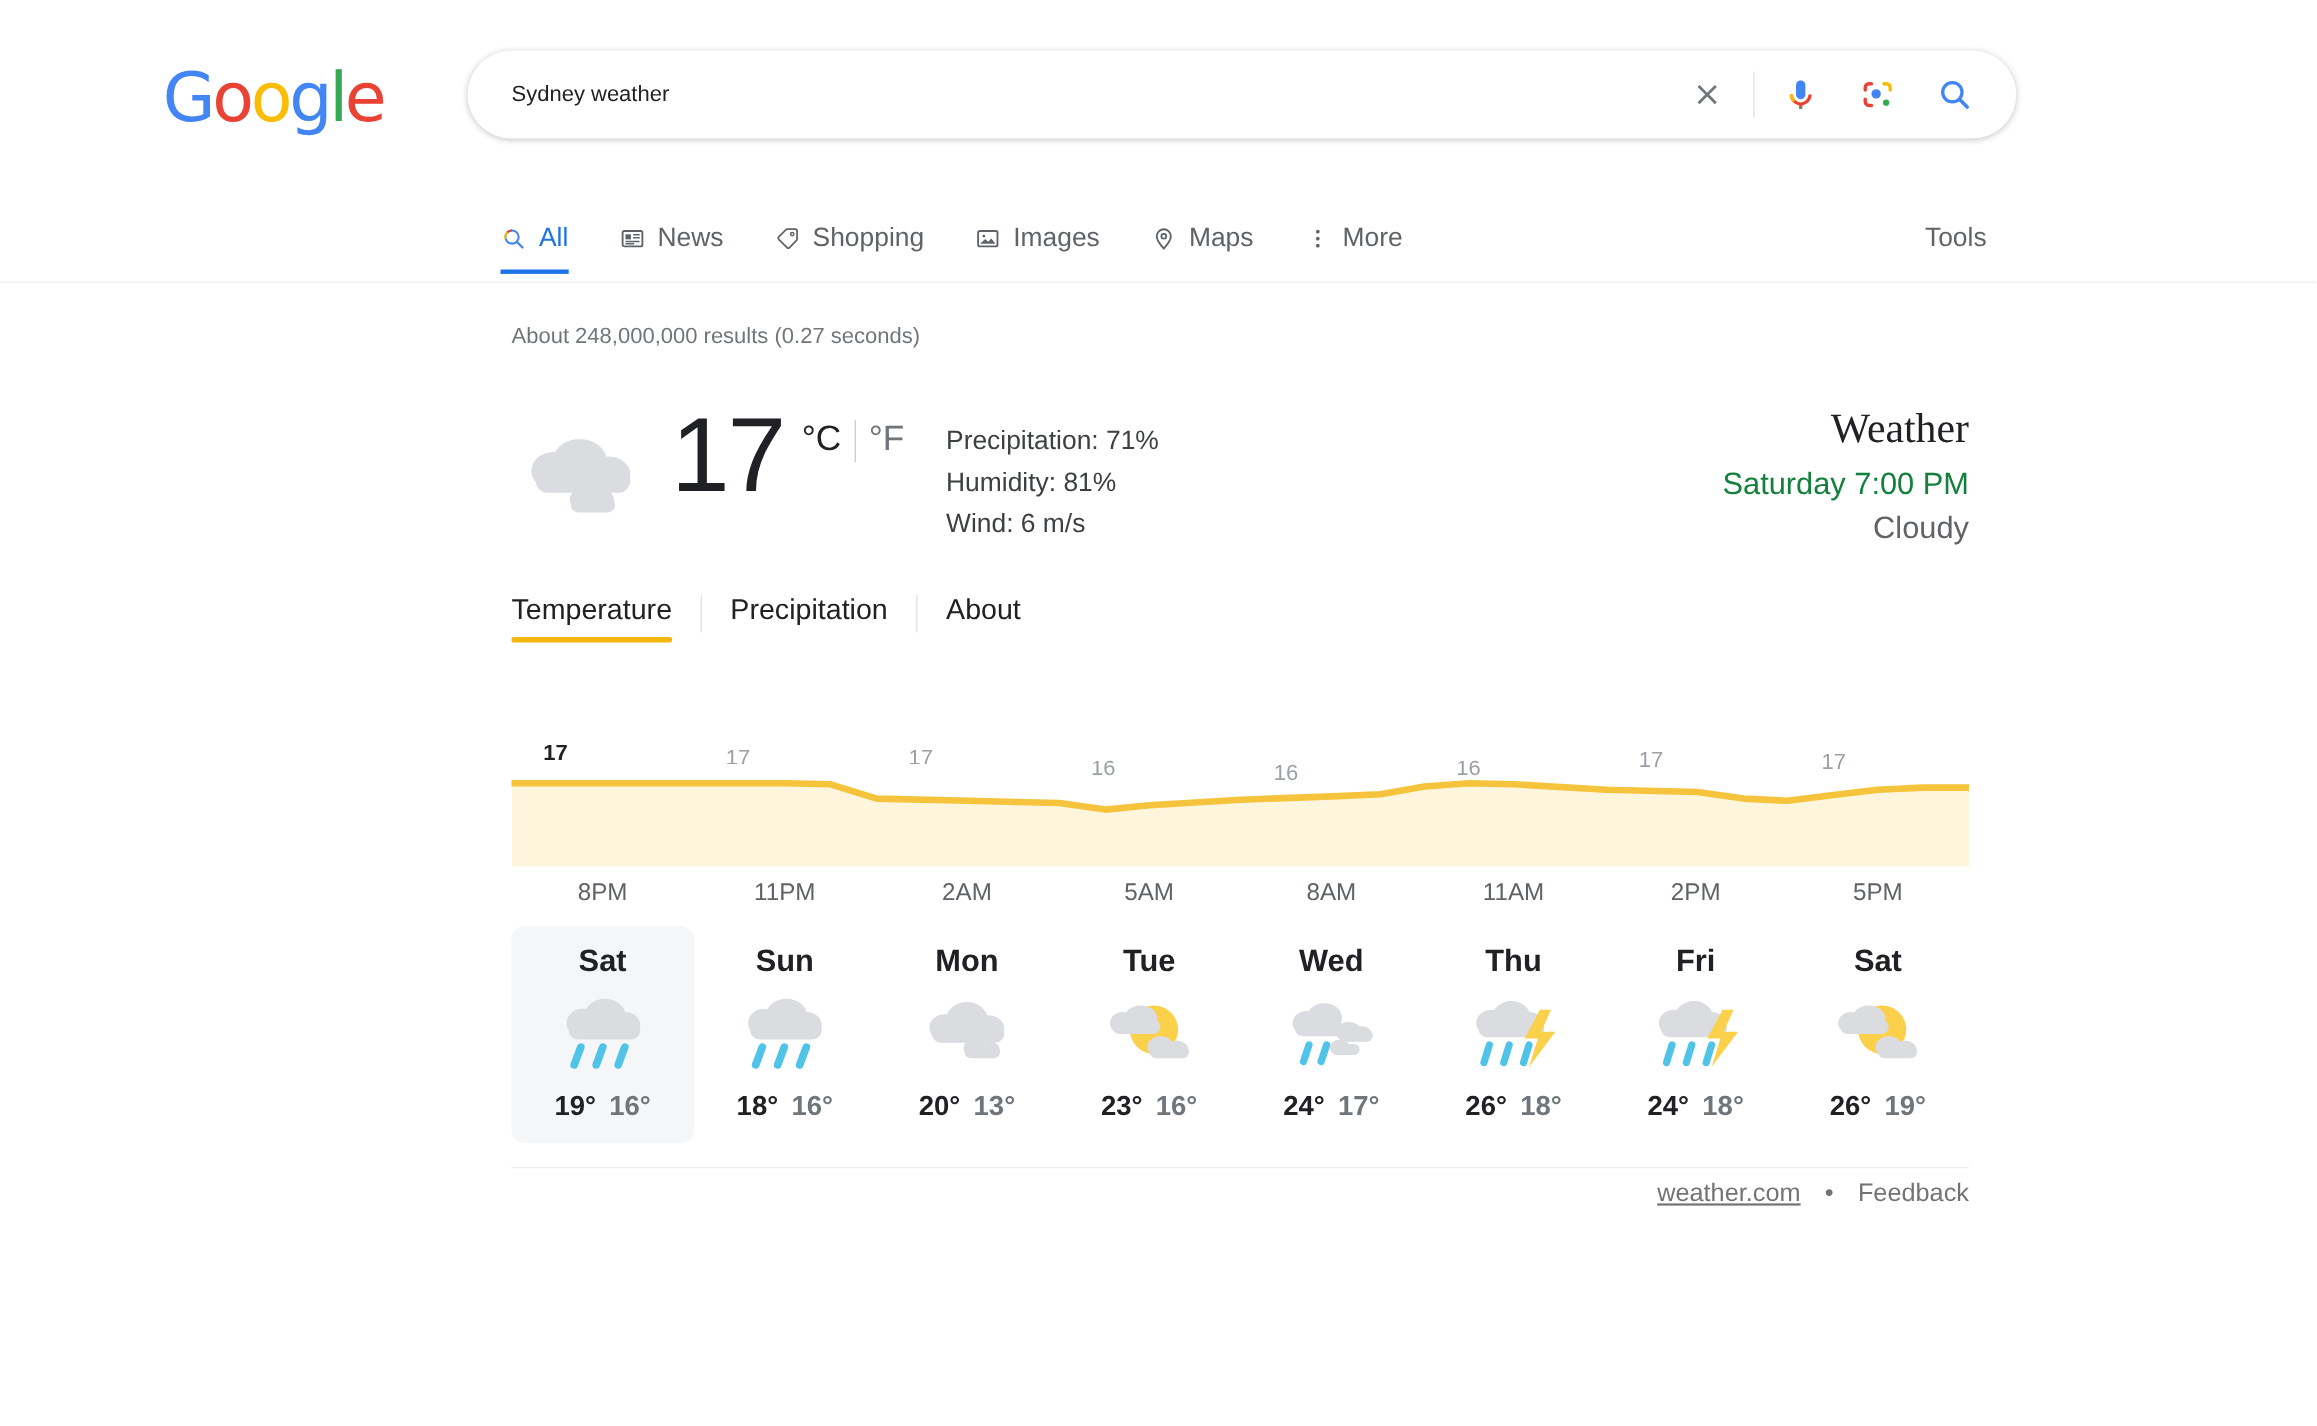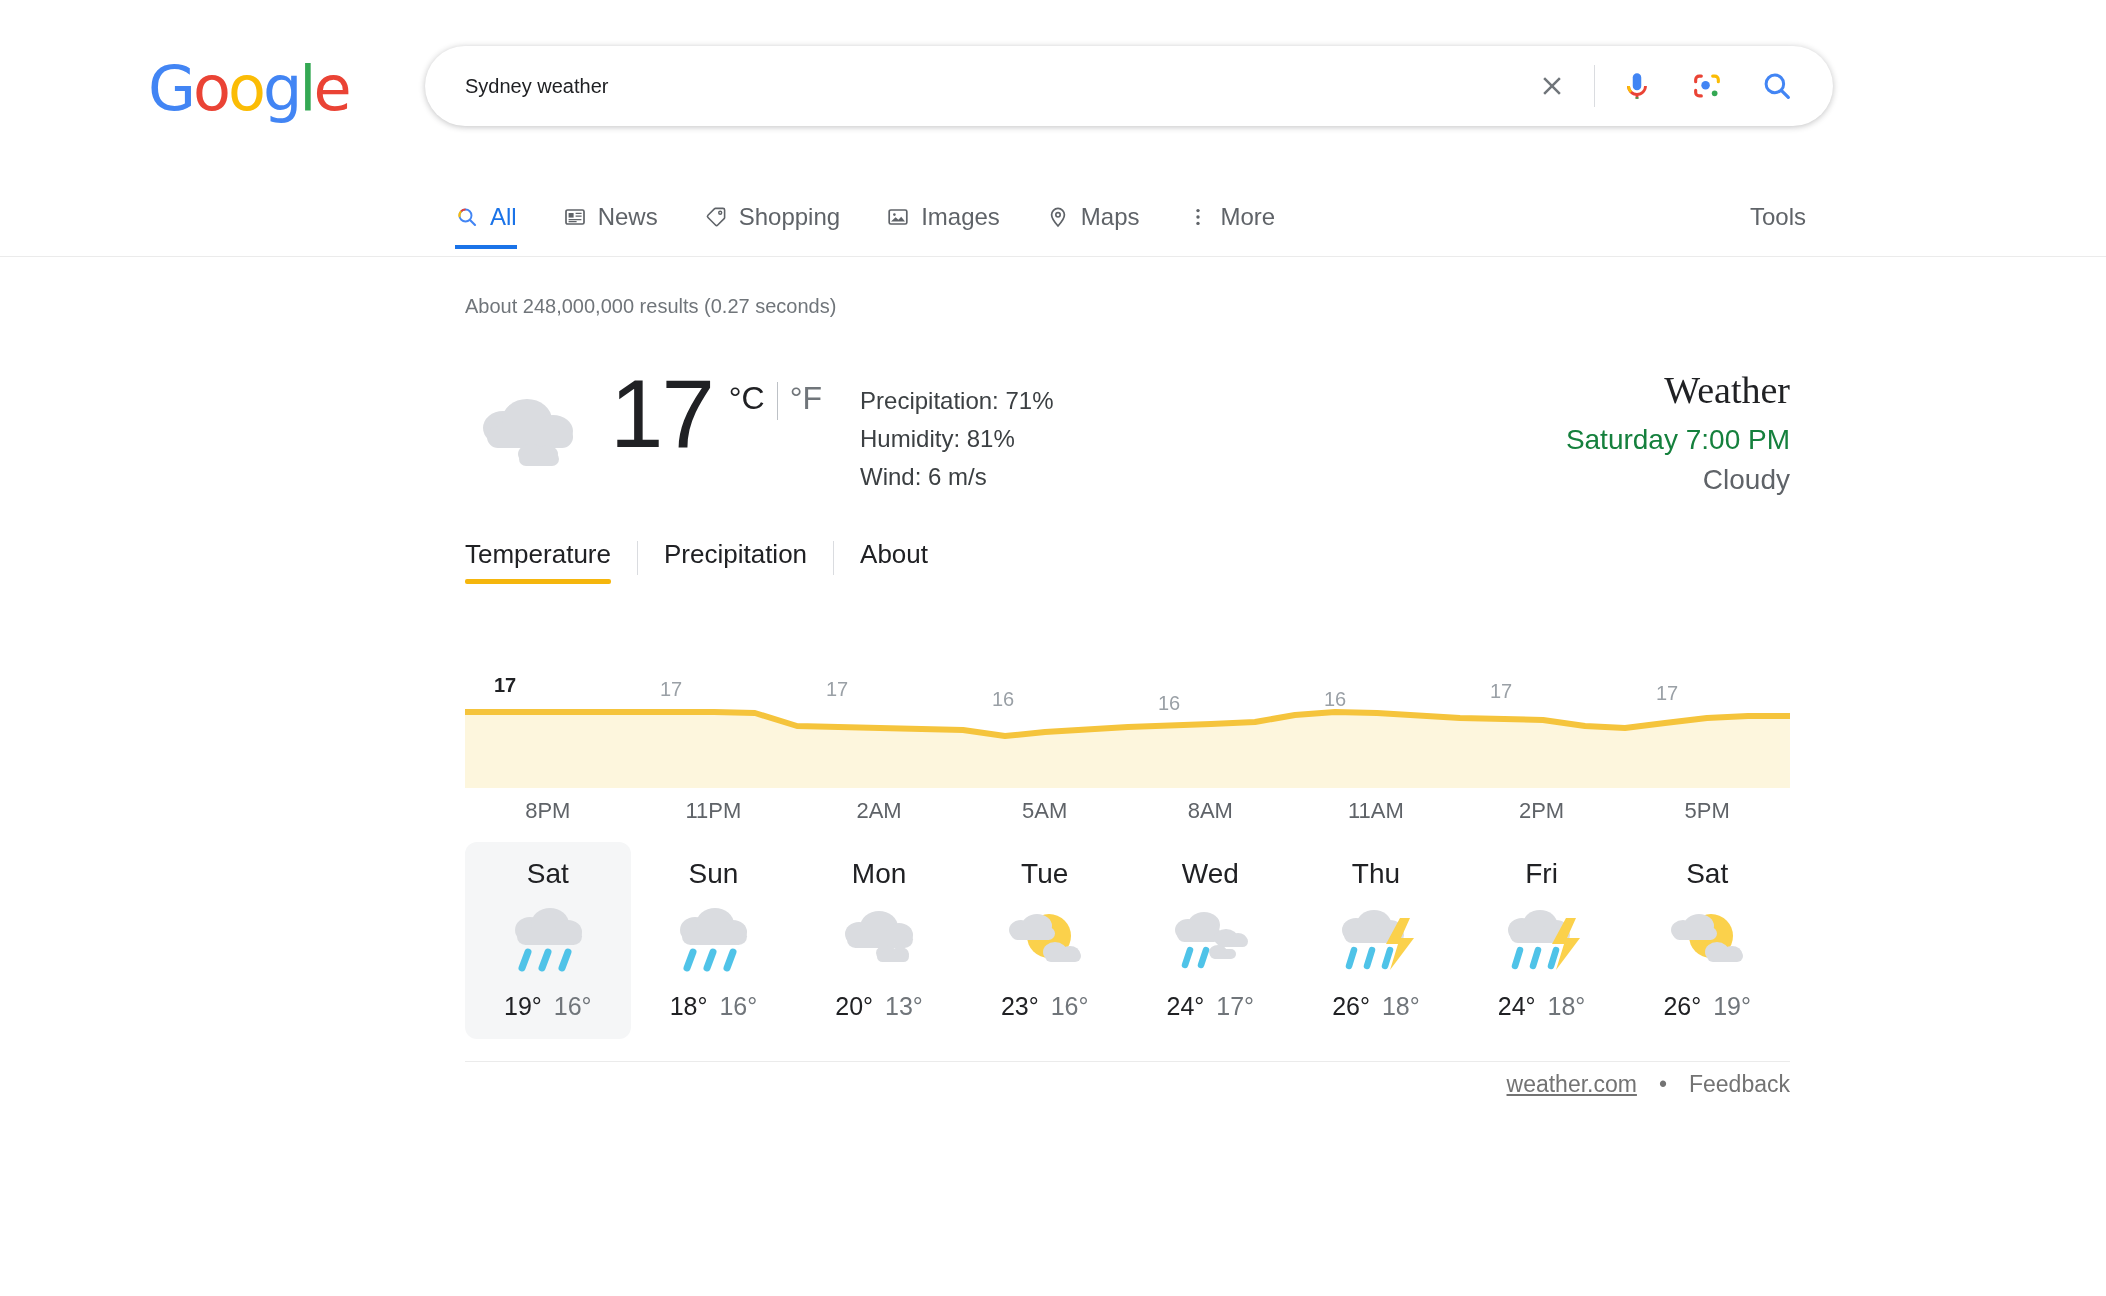--- a/index.html
+++ b/index.html
@@ -237,20 +237,21 @@
     text-align: center;
     font-size: 22px;
     color: #5f6368;
   }
 
   
   .day-row {
     display: flex;
     width: 1325px;
     margin-top: 18px;
+    font-weight: bold;
   }
   .day-cell {
     flex: 1;
     display: flex;
     flex-direction: column;
     align-items: center;
     padding: 16px 0 18px 0;
     border-radius: 12px;
     cursor: pointer;
   }

